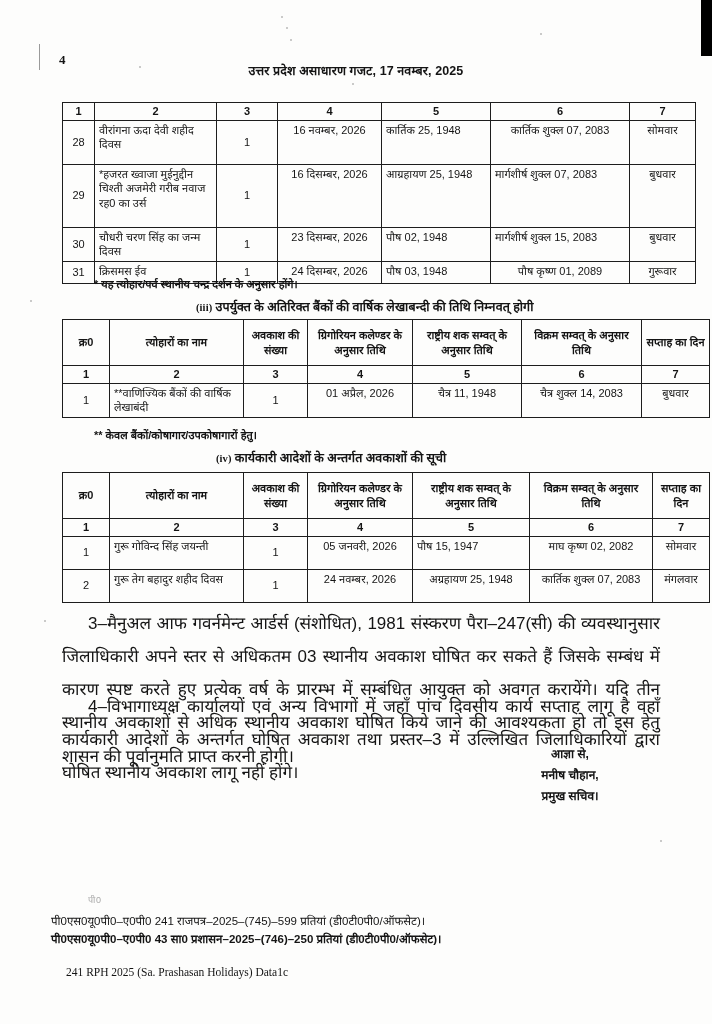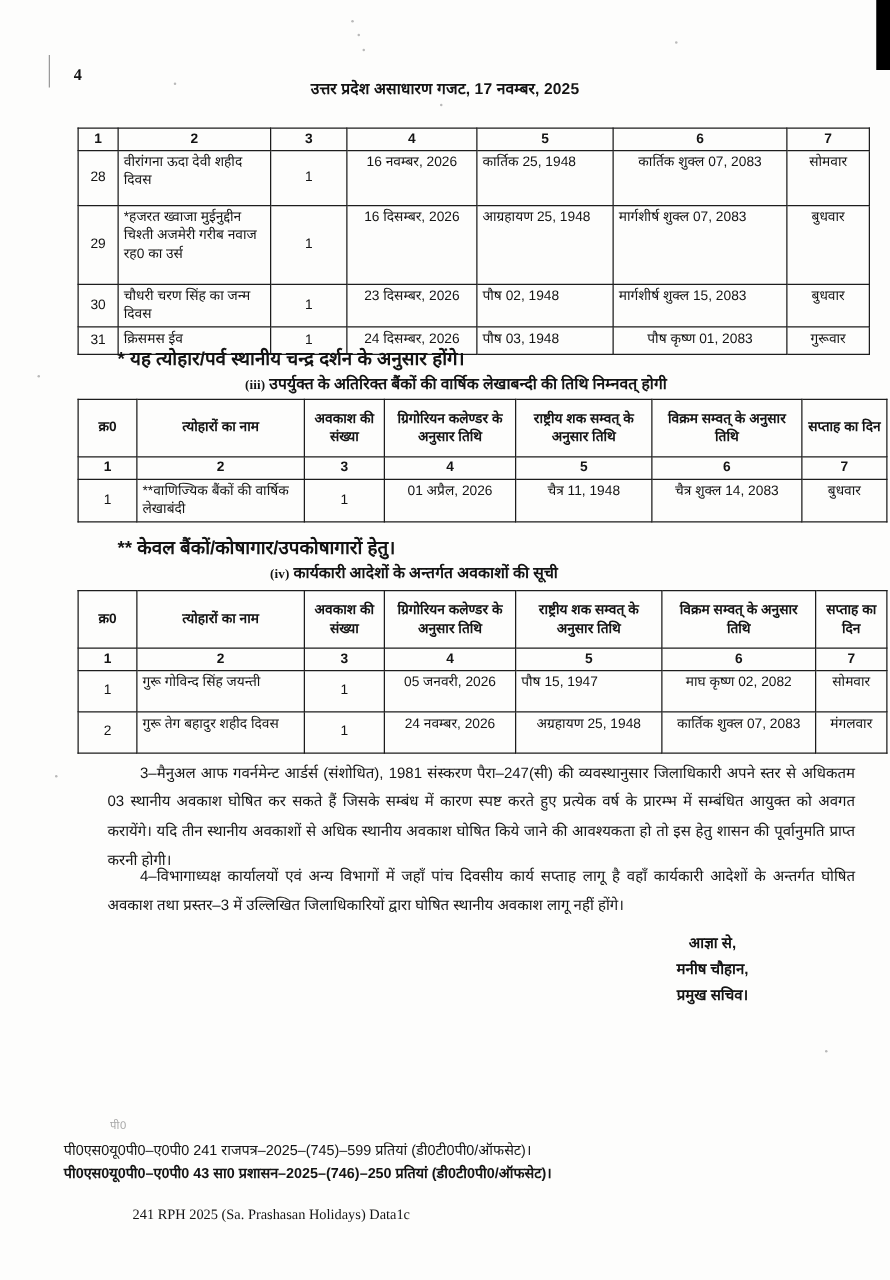--- a/index.html
+++ b/index.html
@@ -126,45 +126,44 @@
   #table3 .name { width: 127px; }
   #table3 .cnt  { width: 57px;  }
   #table3 .greg { width: 98px;  }
   #table3 .shak { width: 110px; }
   #table3 .vik  { width: 116px; }
   #table3 .day  { width: 50px;  }
 
   
   .footnote {
     position: absolute;
-    font-size: 15px;
+    font-size: 11px;
     font-weight: 700;
   }
   #note-star  { left: 94px; top: 276px; }
   #note-dstar { left: 94px; top: 427px; }
 
   .section-heading {
     position: absolute;
     font-size: 12.5px;
     font-weight: 700;
     letter-spacing: .1px;
     font-family: Liberation Serif, serif;
   }
   #heading-iii { left: 196px; top: 298px; }
   #heading-iv  { left: 216px; top: 449px; }
   .heading-marker { font-size: 10.5px; font-weight: 700; }
 
   
   .para {
     position: absolute;
-    font-size: 12px;
+    font-size: 17px;
     line-height: 1.95;
     text-align: justify;
     text-justify: inter-word;
-    margin-left: 24px;
   }
   #para3 { left: 62px; top: 607px; width: 598px; text-indent: 26px; }
   #para4 { left: 62px; top: 690px; width: 598px; text-indent: 26px; }
 
   
   .signature {
     position: absolute;
     left: 500px;
     top: 744px;
     width: 140px;
@@ -194,21 +193,20 @@
     color: #a8a8a8;
     letter-spacing: .5px;
   }
 
   .doc-id {
     position: absolute;
     left: 66px;
     top: 966px;
     font-size: 11.5px;
     font-family: "Liberation Serif", "DejaVu Serif", serif;
-    margin-left: 40px;
   }
 </style>
 </head>
 <body>
 
 <div class="page">
 
   <div class="scan-edge-right"></div>
   <div class="scan-line-left"></div>
   <div class="speck" style="left:281px;top:16px;width:2px;height:2px;"></div>
@@ -261,21 +259,21 @@
         <td class="shak c-left">पौष 02, 1948</td>
         <td class="vik c-left">मार्गशीर्ष शुक्ल 15, 2083</td>
         <td class="day">बुधवार</td>
       </tr>
       <tr style="height:22px;">
         <td class="sl c-mid">31</td>
         <td class="name c-left">क्रिसमस ईव</td>
         <td class="cnt c-mid">1</td>
         <td class="greg">24 दिसम्बर, 2026</td>
         <td class="shak c-left">पौष 03, 1948</td>
-        <td class="vik">पौष कृष्ण 01,  2083</td>
+        <td class="vik">पौष कृष्ण 01,  2089</td>
         <td class="day">गुरूवार</td>
       </tr>
     </tbody>
   </table>
 
   <div class="footnote" id="note-star">* यह त्योहार/पर्व स्थानीय चन्द्र दर्शन के अनुसार होंगे।</div>
 
   <div class="section-heading" id="heading-iii">
     <span class="heading-marker">(iii)</span>
     <span>उपर्युक्त के अतिरिक्त बैंकों की वार्षिक लेखाबन्दी की तिथि निम्नवत् होगी</span>

